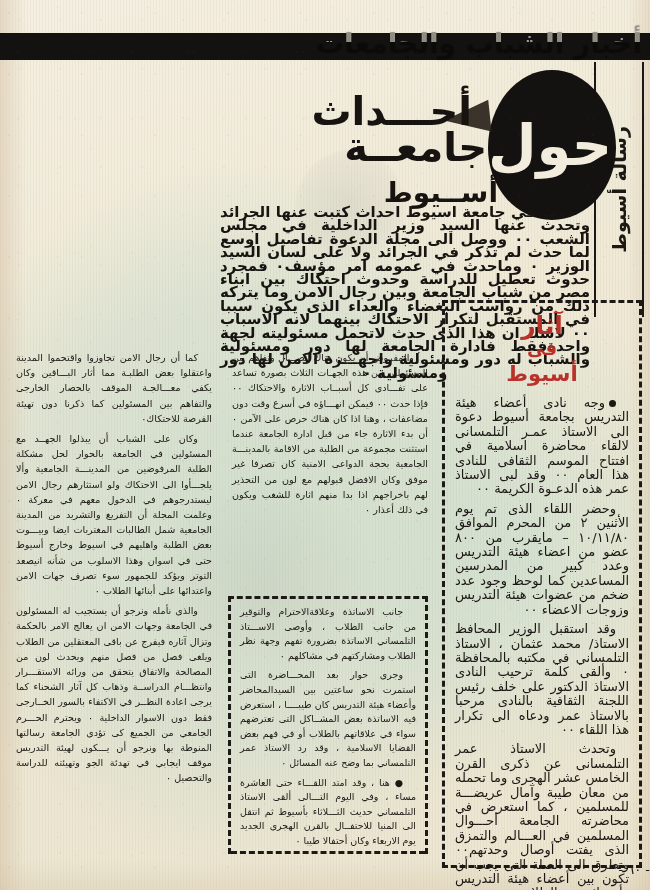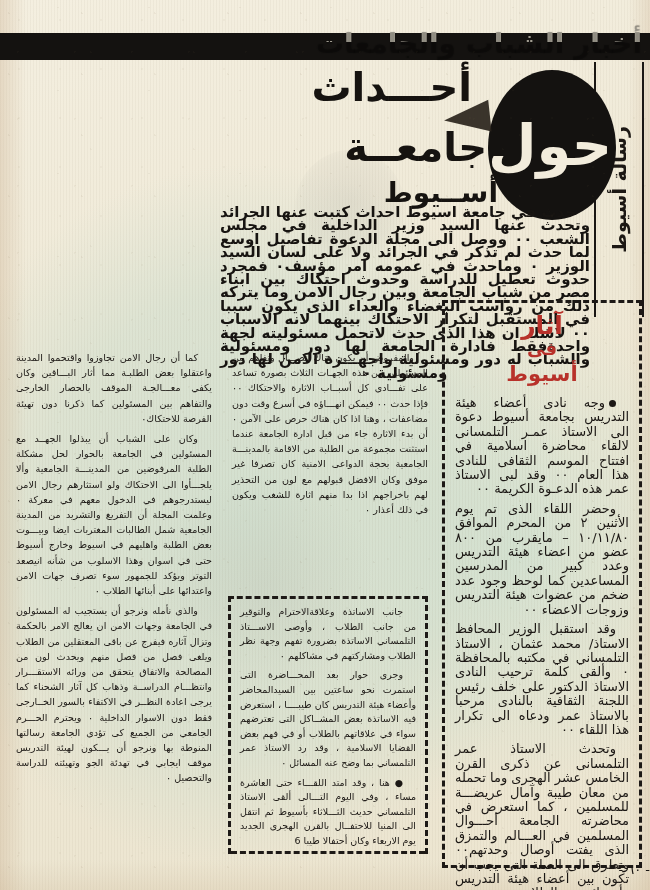--- a/index.html
+++ b/index.html
@@ -67,21 +67,21 @@
   }
   .blob-word{
     position:absolute;right:30px;top:20px;width:122px;height:130px;
     color:#f2ecdc;font-size:56px;font-weight:bold;line-height:128px;
     text-align:center;letter-spacing:-4px;
   }
   .hl{
     position:absolute;color:#161310;font-weight:bold;
     letter-spacing:-2px;white-space:nowrap;
   }
-  .hl1{right:170px;top:2px;font-size:40px;}
+  .hl1{right:170px;top:26px;font-size:40px;}
   .hl2{right:155px;top:62px;font-size:40px;}
   .hl3{right:144px;top:114px;font-size:28px;}
   .tri{
     position:absolute;right:152px;top:40px;
     width:0;height:0;border-top:16px solid transparent;border-bottom:16px solid transparent;
     border-right:46px solid #2a241c;
     transform:rotate(-6deg);
     opacity:.92;
   }
 
@@ -226,21 +226,21 @@
       <p>وحضر اللقاء الذى تم يوم الأثنين ٢ من المحرم الموافق ١٠/١١/٨٠ – مايقرب من ٨٠٠ عضو من اعضاء هيئة التدريس وعدد كبير من المدرسين المساعدين كما لوحظ وجود عدد ضخم من عضوات هيئة التدريس وزوجات الاعضاء ٠٠</p>
       <p>وقد استقبل الوزير المحافظ الاستاذ/ محمد عثمان ، الاستاذ التلمساني في مكتبه بالمحافظة ٠ وألقى كلمة ترحيب النادى الاستاذ الدكتور على خلف رئيس اللجنة الثقافية بالنادى مرحبا بالاستاذ عمر ودعاه الى تكرار هذا اللقاء ٠٠</p>
       <p>وتحدث الاستاذ عمر التلمسانى عن ذكرى القرن الخامس عشر الهجرى وما تحمله من معان طيبة وآمال عريضـــة للمسلمين ، كما استعرض في محاضرته الجامعة أحـــوال المسلمين في العـــالم والتمزق الذى يفتت أوصال وحدتهم٠٠ وتطرق الى الصلة التى يجب أن تكون بين أعضاء هيئة التدريس وأبنـــائهم الطلاب وضرورة علاقة الابوة والرحمةمن</p>
     </div>
   </div>
 
   <div id="midbox">
     <div class="inner">
       <p>جانب الاساتذة وعلاقةالاحترام والتوقير من جانب الطلاب ، وأوصى الاســـتاذ التلمساني الاساتذة بضرورة تفهم وجهة نظر الطلاب ومشاركتهم في مشاكلهم ٠</p>
       <p>وجرى حوار بعد المحـــاضرة التى استمرت نحو ساعتين بين السيدالمحاضر وأعضاء هيئة التدريس كان طيبــــا ، استعرض فيه الاساتذة بعض المشــاكل التى تعترضهم سواء في علاقاتهم بالطلاب أو في فهم بعض القضايا الاسلامية ، وقد رد الاستاذ عمر التلمساني بما وضح عنه المسائل ٠</p>
-      <p>● هنا ، وقد امتد اللقـــاء حتى العاشرة مساء ، وفي اليوم التـــالى ألقى الاستاذ التلمساني حديث الثـــلاثاء بأسيوط ثم انتقل الى المنيا للاحتفــال بالقرن الهجرى الجديد يوم الاربعاء وكان أحتفالا طيبا 6</p>
+      <p>● هنا ، وقد امتد اللقـــاء حتى العاشرة مساء ، وفي اليوم التـــالى ألقى الاستاذ التلمساني حديث الثـــلاثاء بأسيوط ثم انتقل الى المنيا للاحتفــال بالقرن الهجرى الجديد يوم الاربعاء وكان أحتفالا طيبا ٠</p>
     </div>
     <div class="dashline"></div>
   </div>
 
   <div id="folio">- ٦٠ -</div>
 
   <div id="grain"></div>
 </div>
 
 </body></html>

